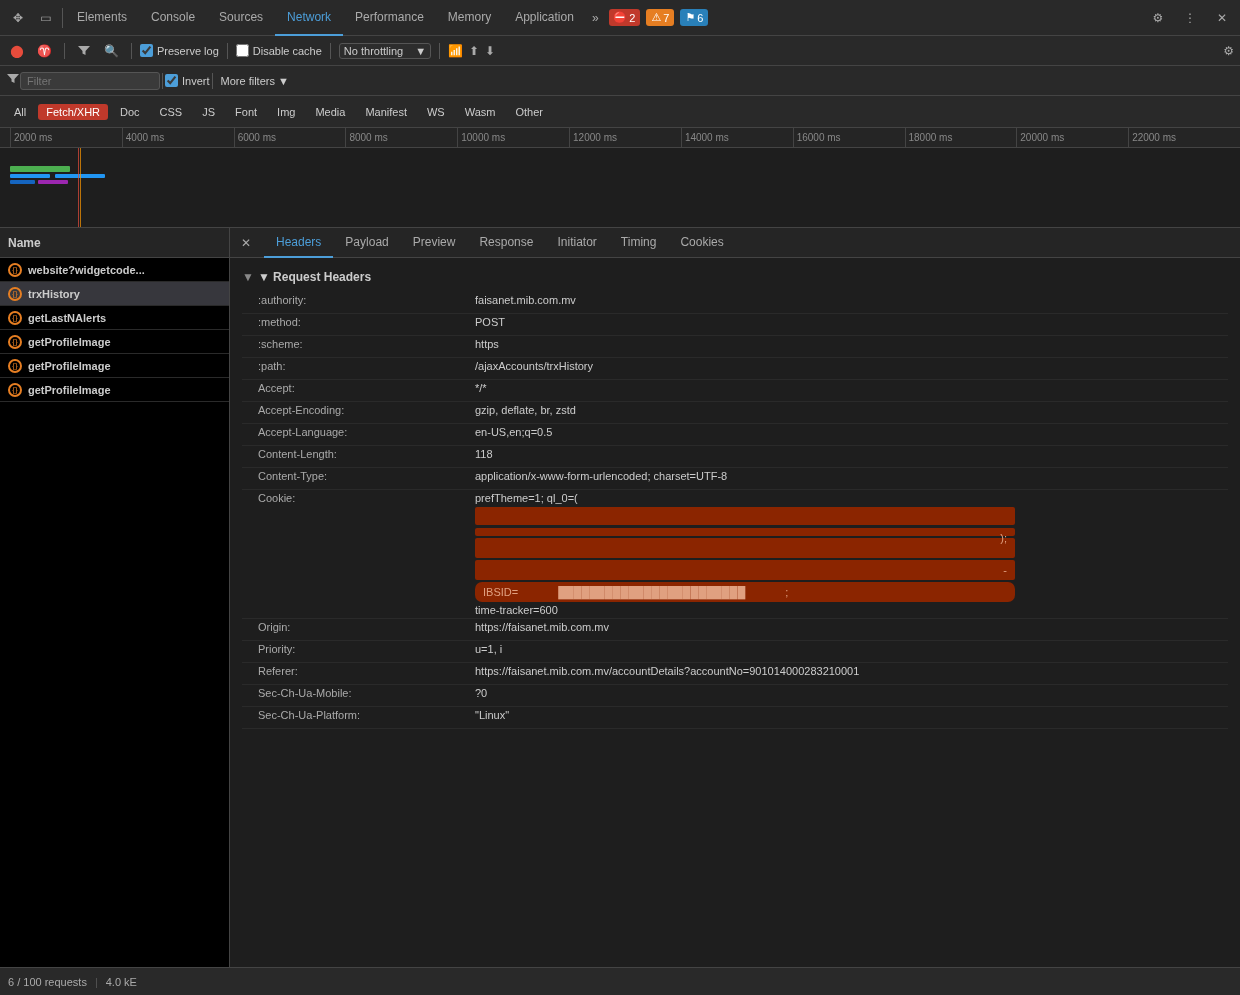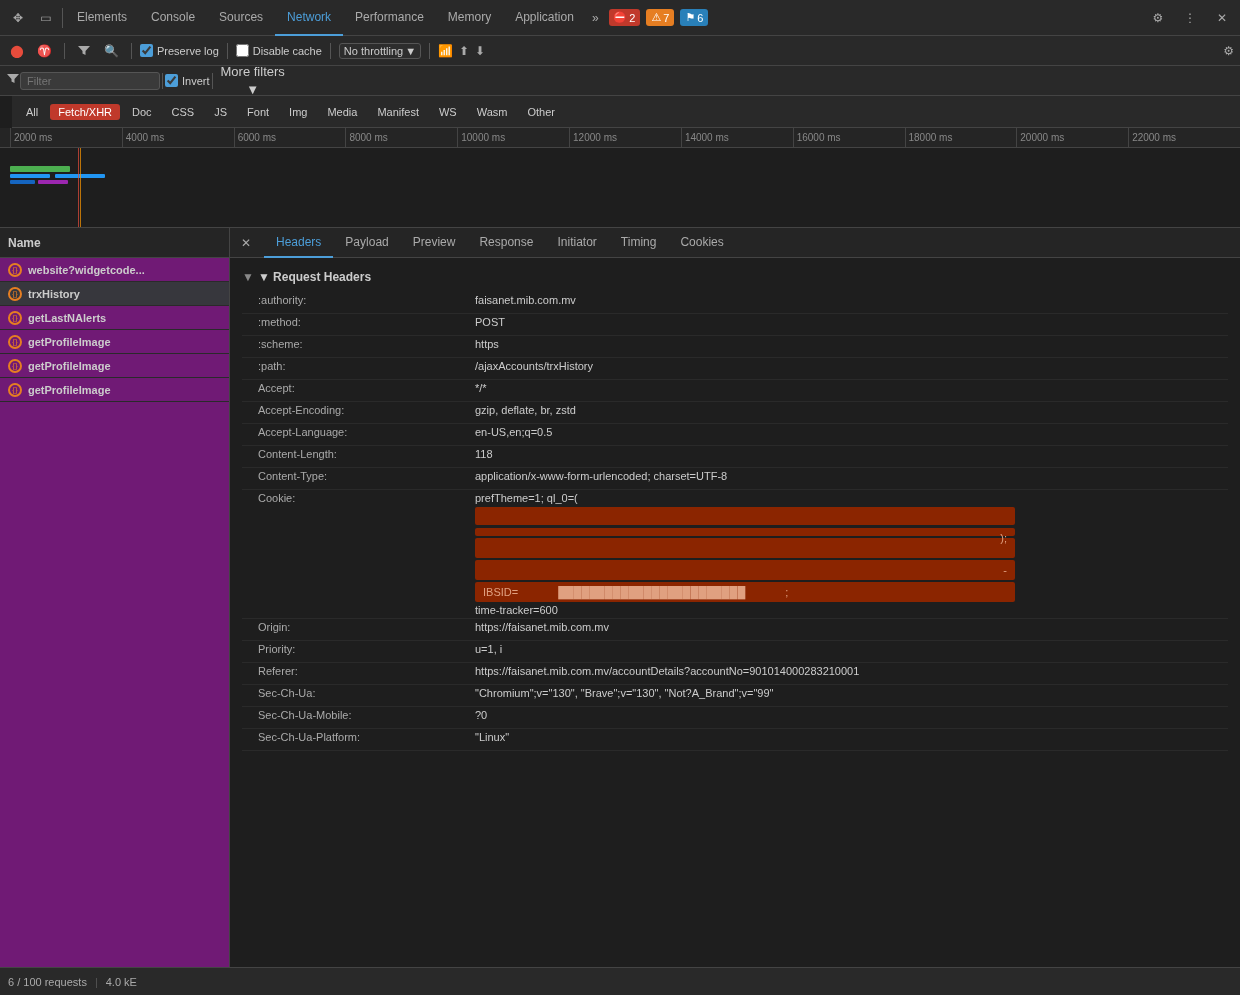--- a/index.html
+++ b/index.html
@@ -60,21 +60,21 @@
       display: flex; align-items: center; justify-content: center;
       width: 22px; height: 22px; border-radius: 3px; cursor: pointer; color: #ccc;
     }
     .toolbar-btn.red { color: #e74c3c; }
     .toolbar-sep { width: 1px; background: #555; height: 16px; margin: 0 2px; }
     .checkbox-label { display: flex; align-items: center; gap: 4px; cursor: pointer; color: #ccc; font-size: 11px; }
     .checkbox-label input { accent-color: #4c9ed9; }
     .throttle-select {
       background: #2d2d2d; border: 1px solid #555; color: #ccc;
       padding: 1px 4px; border-radius: 3px; font-size: 11px;
-      display: flex; align-items: center; gap: 2px; cursor: pointer;
+      display: flex; align-items: center; gap: 12px; cursor: pointer;
     }
     .wifi-btn { color: #aaa; cursor: pointer; display: flex; align-items: center; }
     .upload-btn { color: #aaa; cursor: pointer; }
     .download-btn { color: #aaa; cursor: pointer; }
     .settings-btn { margin-left: auto; color: #aaa; cursor: pointer; }
 
     
     .filter-row {
       display: flex;
       align-items: center;
@@ -87,35 +87,34 @@
     .filter-icon { color: #aaa; }
     .filter-input {
       background: #3a3a3a; border: 1px solid #555;
       color: #ccc; padding: 2px 6px; border-radius: 3px;
       font-size: 11px; width: 140px; outline: none;
     }
     .invert-label { display: flex; align-items: center; gap: 4px; cursor: pointer; color: #ccc; font-size: 11px; }
     .invert-label input { accent-color: #4c9ed9; }
     .more-filters-btn {
       display: flex; align-items: center; gap: 3px;
-      cursor: pointer; color: #ccc; font-size: 13px;
-      background: none; border: none; padding: 2px 6px; flex-direction: column;
+      cursor: pointer; color: #ccc; font-size: 11px;
+      background: none; border: none; padding: 2px 6px;
     }
 
     
     .type-filter {
       display: flex;
       align-items: center;
       background: #292929;
       border-bottom: 1px solid #444;
       height: 32px;
       padding: 0 6px;
       gap: 4px;
       flex-wrap: nowrap;
-      margin-left: 12px;
     }
     .type-btn {
       padding: 2px 8px; border-radius: 3px; cursor: pointer;
       font-size: 11px; color: #ccc; border: none; background: none;
       white-space: nowrap;
     }
     .type-btn.active { background: #c0392b; color: #fff; text-align: center; }
 
     
     .timeline {
@@ -158,21 +157,21 @@
       display: flex;
       height: calc(995px - 36px - 30px - 30px - 32px - 100px - 28px);
     }
 
     
     .request-list {
       width: 230px;
       min-width: 230px;
       border-right: 1px solid #444;
       overflow-y: auto;
-      background: #701a75;
+      background: #000000;
     }
     .request-list-header {
       height: 30px;
       display: flex; align-items: center;
       border-bottom: 1px solid #444;
       padding: 0 8px;
       font-size: 12px;
       font-weight: bold;
       color: #ccc;
       background: #252525;
@@ -547,43 +546,39 @@
         </div>
         <div class="cookie-block" style="width:540px; margin-top:2px;">
           <span style="float:right;">);</span>
         </div>
         <div class="cookie-block" style="width:540px; margin-top:2px;">
           &nbsp;
         </div>
         <div class="cookie-block" style="width:540px; margin-top:2px; text-align:right;">
           -
         </div>
-        <div class="cookie-block" style="width:540px; margin-top:2px;">
+        <div class="cookie-block" style="width:540px; margin-top:2px;border-radius:7px;">
           IBSID=<span style="background:#8b2500; padding:0 40px; border-radius:2px;">████████████████████████</span>;
         </div>
         <div style="margin-top:2px;">
           <span>time-tracker=600</span>
         </div>
       </div>
           </div>
           <div class="header-row">
             <div class="header-name">Origin:</div>
             <div class="header-value">https://faisanet.mib.com.mv</div>
           </div>
           <div class="header-row">
             <div class="header-name">Priority:</div>
             <div class="header-value">u=1, i</div>
           </div>
           <div class="header-row">
             <div class="header-name">Referer:</div>
             <div class="header-value">https://faisanet.mib.com.mv/accountDetails?accountNo=901014000283210001</div>
-          </div>
-          <div class="header-row">
-            <div class="header-name">Sec-Ch-Ua:</div>
-            <div class="header-value">"Chromium";v="130", "Brave";v="130", "Not?A_Brand";v="99"</div>
           </div>
           <div class="header-row">
             <div class="header-name">Sec-Ch-Ua-Mobile:</div>
             <div class="header-value">?0</div>
           </div>
           <div class="header-row">
             <div class="header-name">Sec-Ch-Ua-Platform:</div>
             <div class="header-value">"Linux"</div>
           </div>
         </div>

